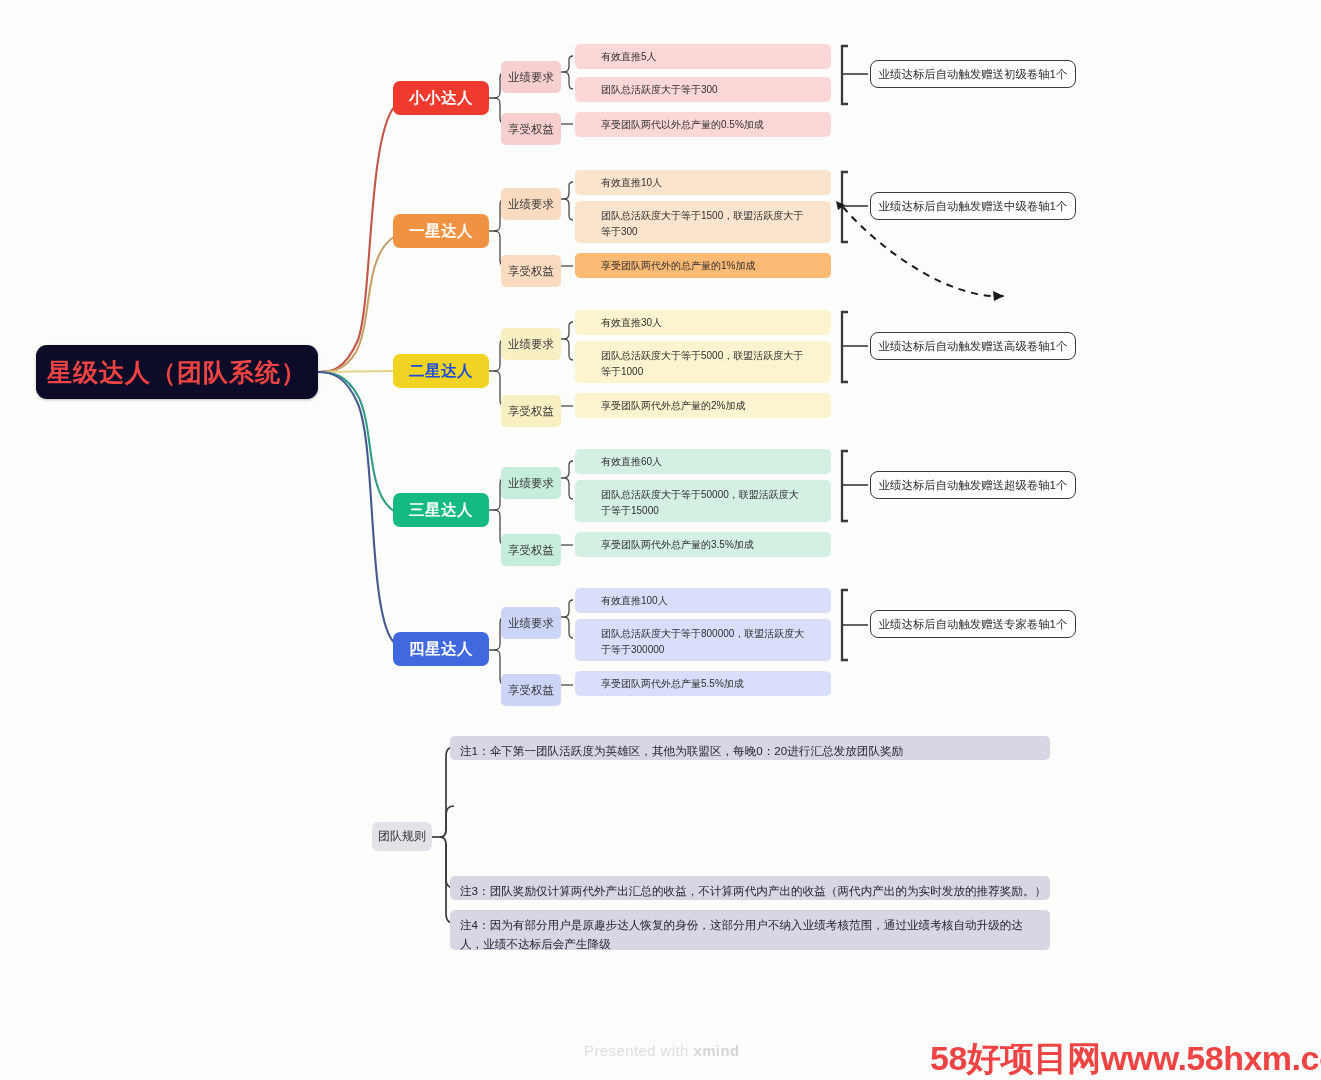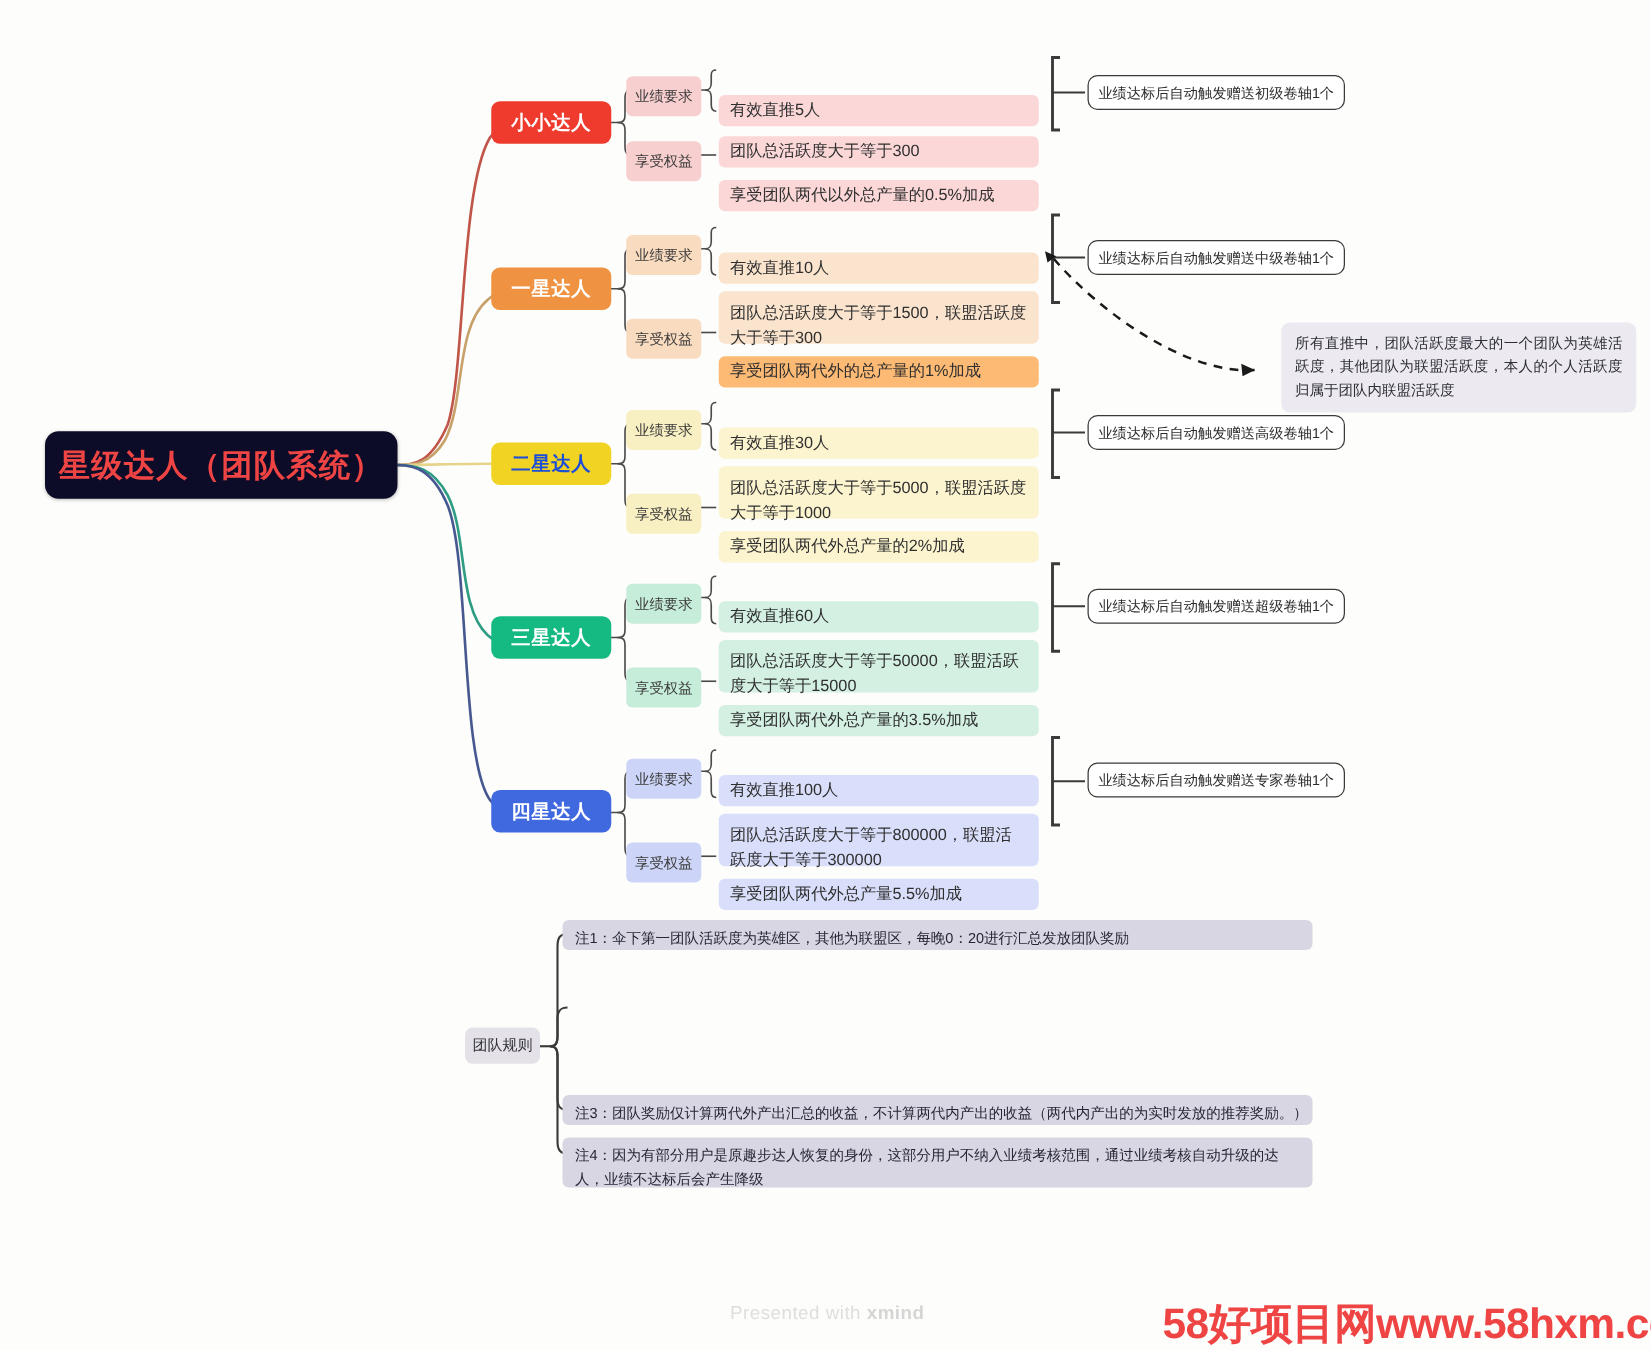--- a/index.html
+++ b/index.html
@@ -35,22 +35,22 @@
   .pill {
     position: absolute; height: 32px; border-radius: 5px;
     display: flex; align-items: center; justify-content: center;
     font-size: 11.5px; color: #3a3a3a; padding: 0 7px;
     white-space: nowrap;
   }
 
   
   .leaf {
     position: absolute; border-radius: 5px;
-    font-size: 13px; color: #2f2f2f; line-height: 1.55;
-    padding: 5px 9px; display: flex; align-items: center; margin-top: 32px;
+    font-size: 10px; color: #2f2f2f; line-height: 1.55;
+    padding: 5px 26px; display: flex; align-items: center;
   }
   .leaf.two-line { align-items: flex-start; padding-top: 7px; }
 
   
   .reward {
     position: absolute; height: 28px; width: 206px;
     border: 1.6px solid #3a3a3a; border-radius: 8px;
     background: #ffffff;
     display: flex; align-items: center; justify-content: center;
     font-size: 11.4px; color: #2b2b2b; white-space: nowrap;
@@ -221,23 +221,20 @@
   </div>
   <div class="leaf two-line" style="left:575px; top:201px; width:256px; height:42px; background:#fbe4ce;">
     <span>团队总活跃度大于等于1500，联盟活跃度大于等于300</span>
   </div>
   <div class="leaf" style="left:575px; top:253px; width:256px; height:25px; background:#fdba74;">
     <span>享受团队两代外的总产量的1%加成</span>
   </div>
   <div class="reward" style="left:870px; top:192px;">
     <span>业绩达标后自动触发赠送中级卷轴1个</span>
   </div>
-  <div class="callout">
-    <span>所有直推中，团队活跃度最大的一个团队为英雄活跃度，其他团队为联盟活跃度，本人的个人活跃度归属于团队内联盟活跃度</span>
-  </div>
 
   <div class="lvl1 dark-text" style="left:393px; top:354px; background:#f1d423;">
     <span>二星达人</span>
   </div>
   <div class="pill" style="left:501px; top:328px; background:#f8efc2;">
     <span>业绩要求</span>
   </div>
   <div class="pill" style="left:501px; top:395px; background:#f8efc2;">
     <span>享受权益</span>
   </div>

